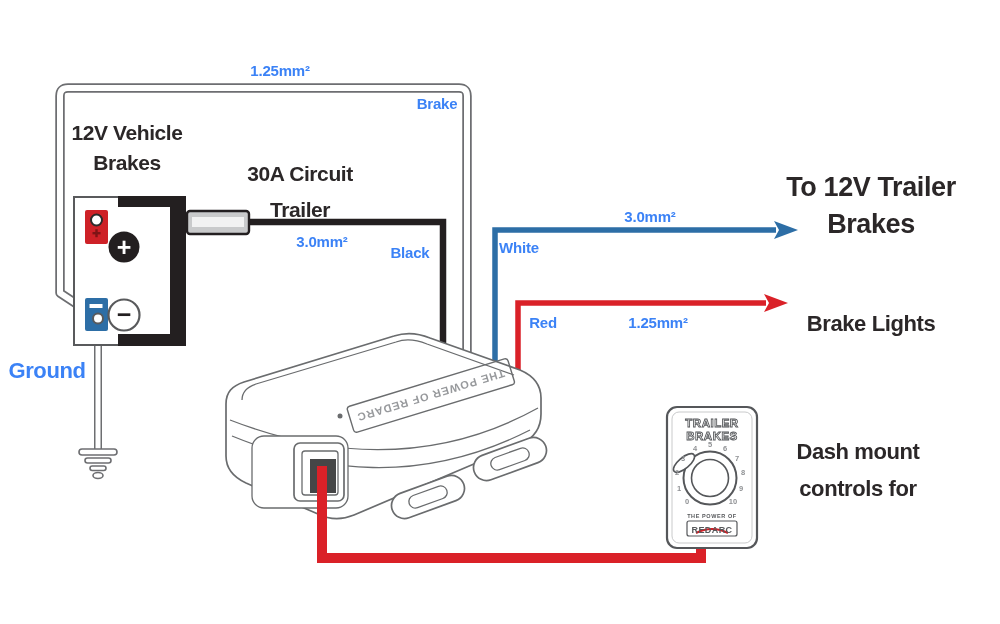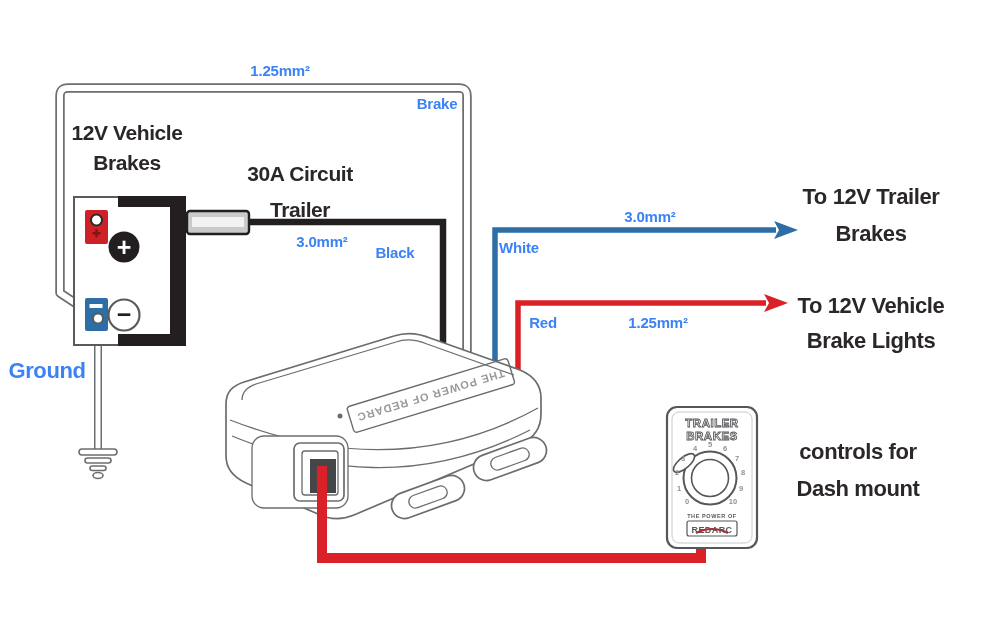--- a/index.html
+++ b/index.html
@@ -169,38 +169,37 @@
     <div>12V Vehicle</div>
     <div>Brakes</div>
   </div>
 
   <div class="lblblock" style="left:300px;top:192px;font-size:21px;line-height:36px;">
     <div>30A Circuit</div>
     <div>Trailer</div>
   </div>
 
   <div class="lbl small" style="left:322px;top:241px;">3.0mm²</div>
-  <div class="lbl small" style="left:395px;top:252px;">Black</div>
+  <div class="lbl small" style="left:410px;top:252px;">Black</div>
 
   <div class="lbl small" style="left:650px;top:216px;">3.0mm²</div>
   <div class="lbl small" style="left:519px;top:247px;">White</div>
 
   <div class="lbl small" style="left:543px;top:322px;">Red</div>
   <div class="lbl small" style="left:658px;top:322px;">1.25mm²</div>
 
-  <div class="lblblock" style="left:871px;top:215px;font-size:22px;line-height:37px;">
+  <div class="lblblock" style="left:871px;top:206px;font-size:27px;line-height:37px;">
     <div>To 12V Trailer</div>
     <div>Brakes</div>
   </div>
 
   <div class="lblblock" style="left:871px;top:323px;font-size:22px;line-height:35px;">
-    <div>To 12V Vehicle</div>
     <div>Brake Lights</div>
   </div>
 
   <div class="lbl big" style="left:47px;top:371px;">Ground</div>
 
   <div class="lblblock" style="left:858px;top:470px;font-size:22px;line-height:37px;">
+    <div>Dash mount</div>
     <div>controls for</div>
-    <div>Dash mount</div>
   </div>
 
 </div>
 
 </body></html>

